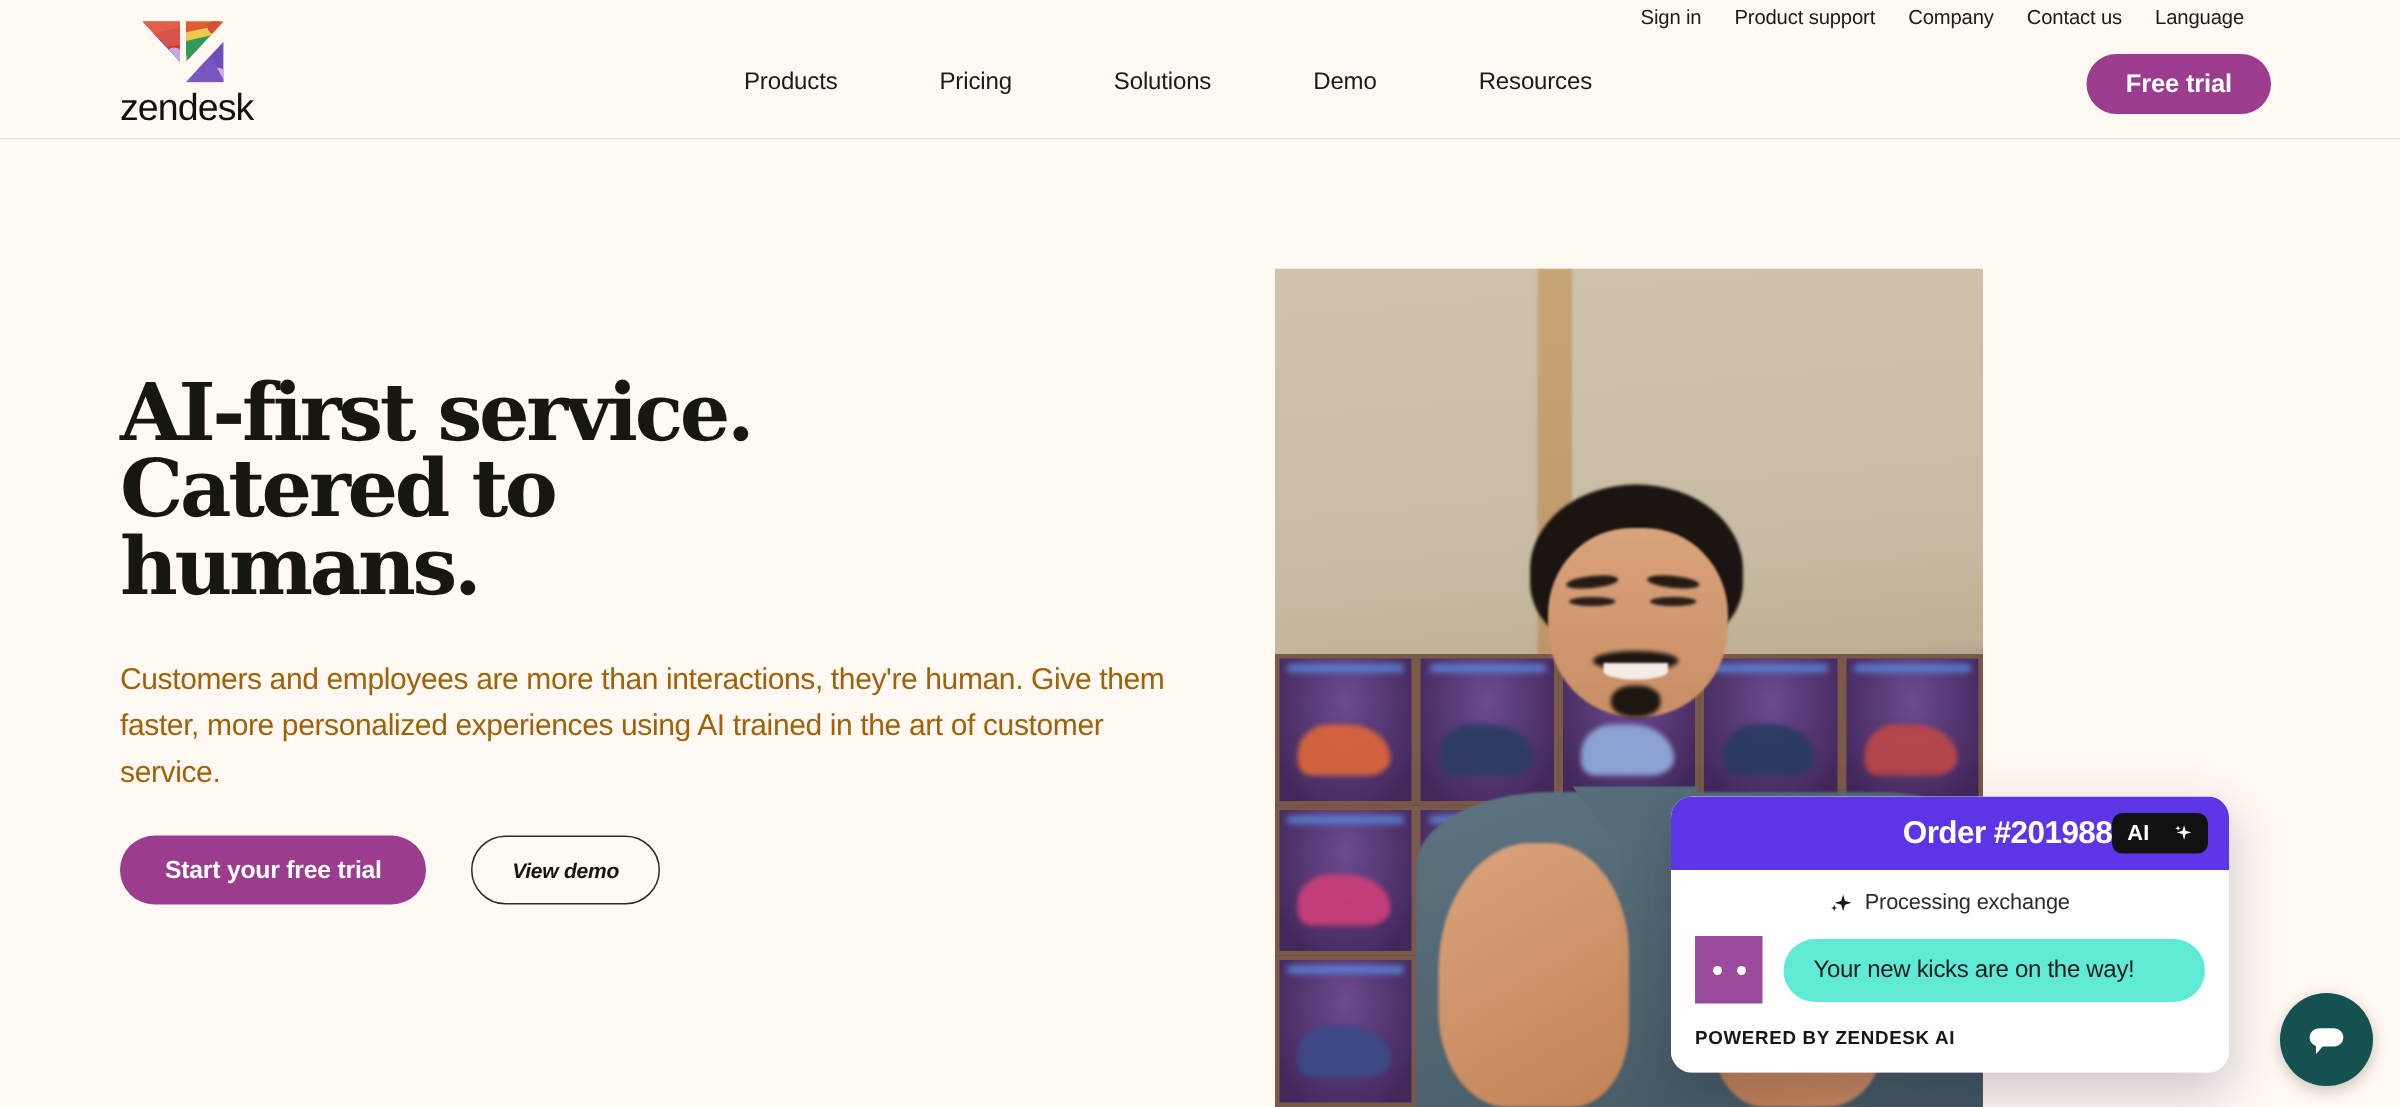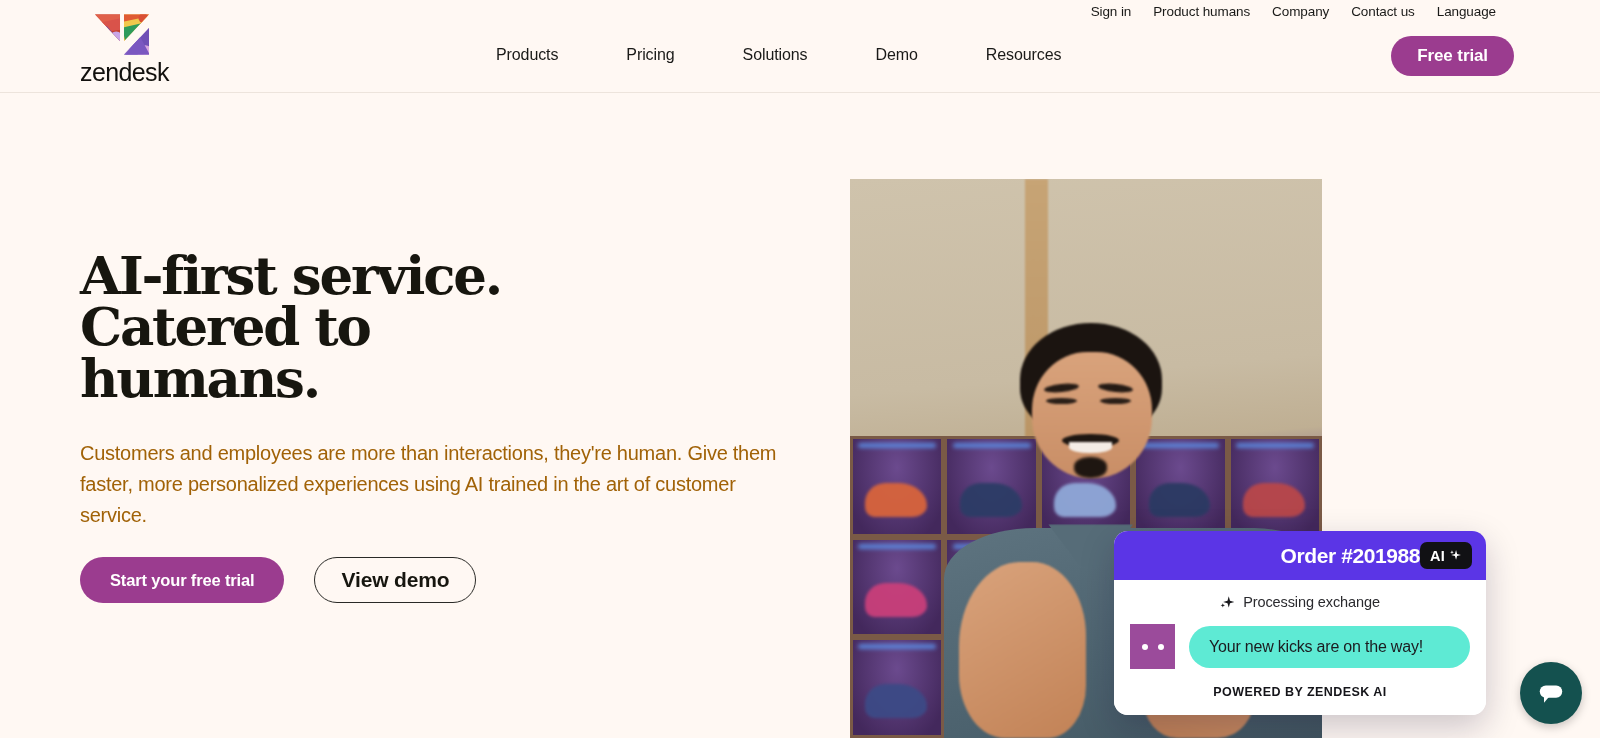--- a/index.html
+++ b/index.html
@@ -79,22 +79,22 @@
   .btn-primary {
     background: #9B3C8F; color: #FFFFFF; border: none;
     border-radius: 999px; height: 46px; padding: 0 30px;
     font-size: 16.5px; font-weight: 600; letter-spacing: -0.15px;
     font-family: "Liberation Sans", sans-serif; cursor: pointer;
   }
   .btn-secondary {
     background: transparent; color: #17160F;
     border: 1.5px solid #2A2A27; border-radius: 999px;
     height: 46px; padding: 0 26px;
-    font-size: 21px; font-weight: 600; letter-spacing: -0.15px;
-    font-family: "Liberation Sans", sans-serif; cursor: pointer;
+    font-size: 14px; font-weight: 600; letter-spacing: -0.15px;
+    font-family: "Liberation Sans", sans-serif; cursor: pointer; font-style: italic;
   }
 
   
   .hero-media {
     position: absolute; left: 850px; top: 179px;
     width: 472px; height: 559px; overflow: hidden;
   }
   .photo { position: absolute; inset: 0; }
   .photo-wall {
     position: absolute; inset: 0;
@@ -197,42 +197,42 @@
     background: #5B35E6; height: 49px;
     display: flex; align-items: center; justify-content: flex-end;
     padding: 0 14px 0 16px;
   }
   .order-title {
     color: #FFFFFF; font-size: 21px; font-weight: 600; letter-spacing: -0.4px;
   }
   .ai-badge {
     background: #111114; color: #FFFFFF; border-radius: 7px;
     height: 27px; padding: 0 10px;
-    display: flex; align-items: center; gap: 4px;
+    display: flex; align-items: center; gap: 16px;
     font-size: 14.5px; font-weight: 700; letter-spacing: .2px;
   }
   .order-body { padding: 14px 16px 0 16px; background: #FFFFFF; }
   .processing-row {
     display: flex; align-items: center; justify-content: center;
     gap: 8px; font-size: 14.5px; color: #2A2A2E; letter-spacing: -0.1px;
     margin-bottom: 14px;
   }
   .msg-row { display: flex; align-items: center; gap: 14px; margin-bottom: 16px; }
   .avatar-square {
     width: 45px; height: 45px; background: #9B4B9B; flex: 0 0 45px;
     display: flex; align-items: center; justify-content: center; gap: 10px;
   }
   .avatar-dot { width: 6px; height: 6px; border-radius: 50%; background: #FFFFFF; }
   .chat-bubble {
     flex: 1; background: #5eead4; border-radius: 999px;
     padding: 12px 20px; font-size: 16px; color: #1B1B1F;
     letter-spacing: -0.2px; white-space: nowrap;
   }
   .powered-by {
-    text-align: center; font-size: 12.5px; font-weight: 700;
+    text-align: left; font-size: 12.5px; font-weight: 700;
     letter-spacing: .45px; color: #15151A; padding-bottom: 16px;
   }
 
   
   .chat-launcher {
     position: absolute; right: 18px; bottom: 14px;
     width: 62px; height: 62px; border-radius: 50%;
     background: #14514F; border: none; cursor: pointer;
     display: flex; align-items: center; justify-content: center;
     box-shadow: 0 3px 10px rgba(0,0,0,.22);
@@ -240,21 +240,21 @@
 </style>
 </head>
 <body>
 
 <div class="page">
 
   <header class="header">
 
     <nav class="utility-bar">
       <a class="utility-link">Sign in</a>
-      <a class="utility-link">Product humans</a>
+      <a class="utility-link">Product support</a>
       <a class="utility-link">Company</a>
       <a class="utility-link">Contact us</a>
       <a class="utility-link">Language</a>
     </nav>
 
     <a class="logo-wrap">
       <svg class="logo-mark" viewBox="0 0 60 46">
         <defs>
           <clipPath id="triDown">
               <path d="M2,2 L28,2 L28,30 Z"></path>

